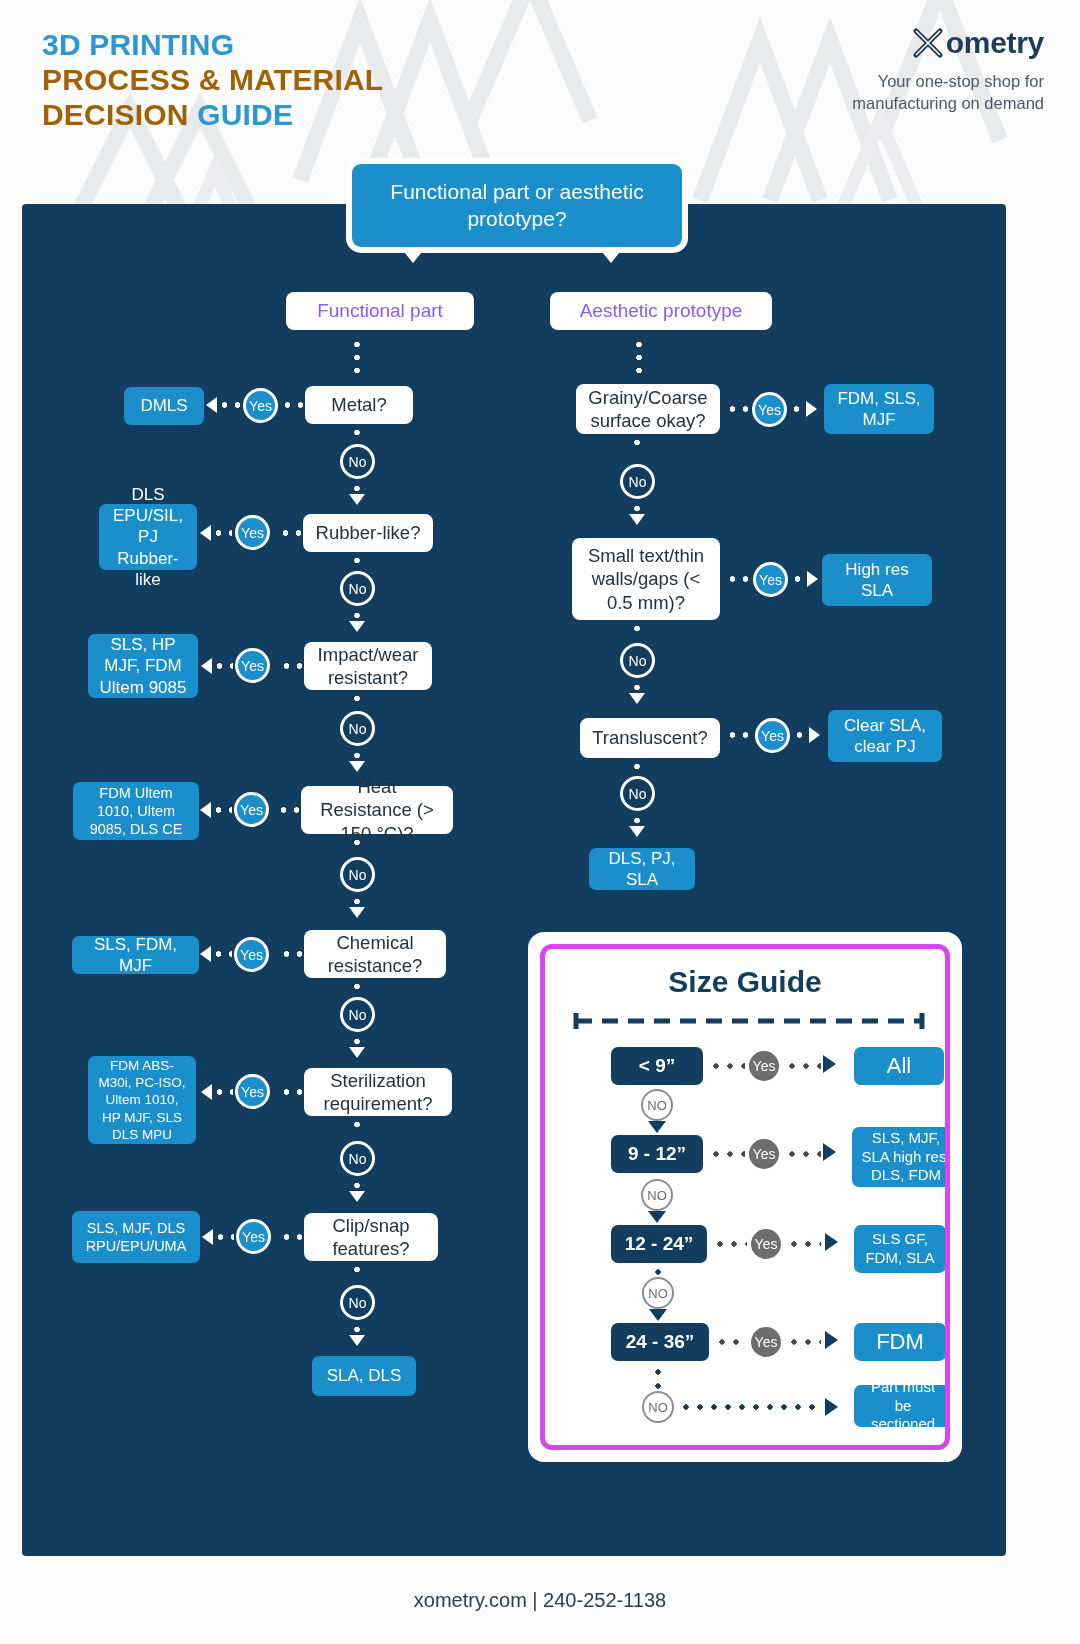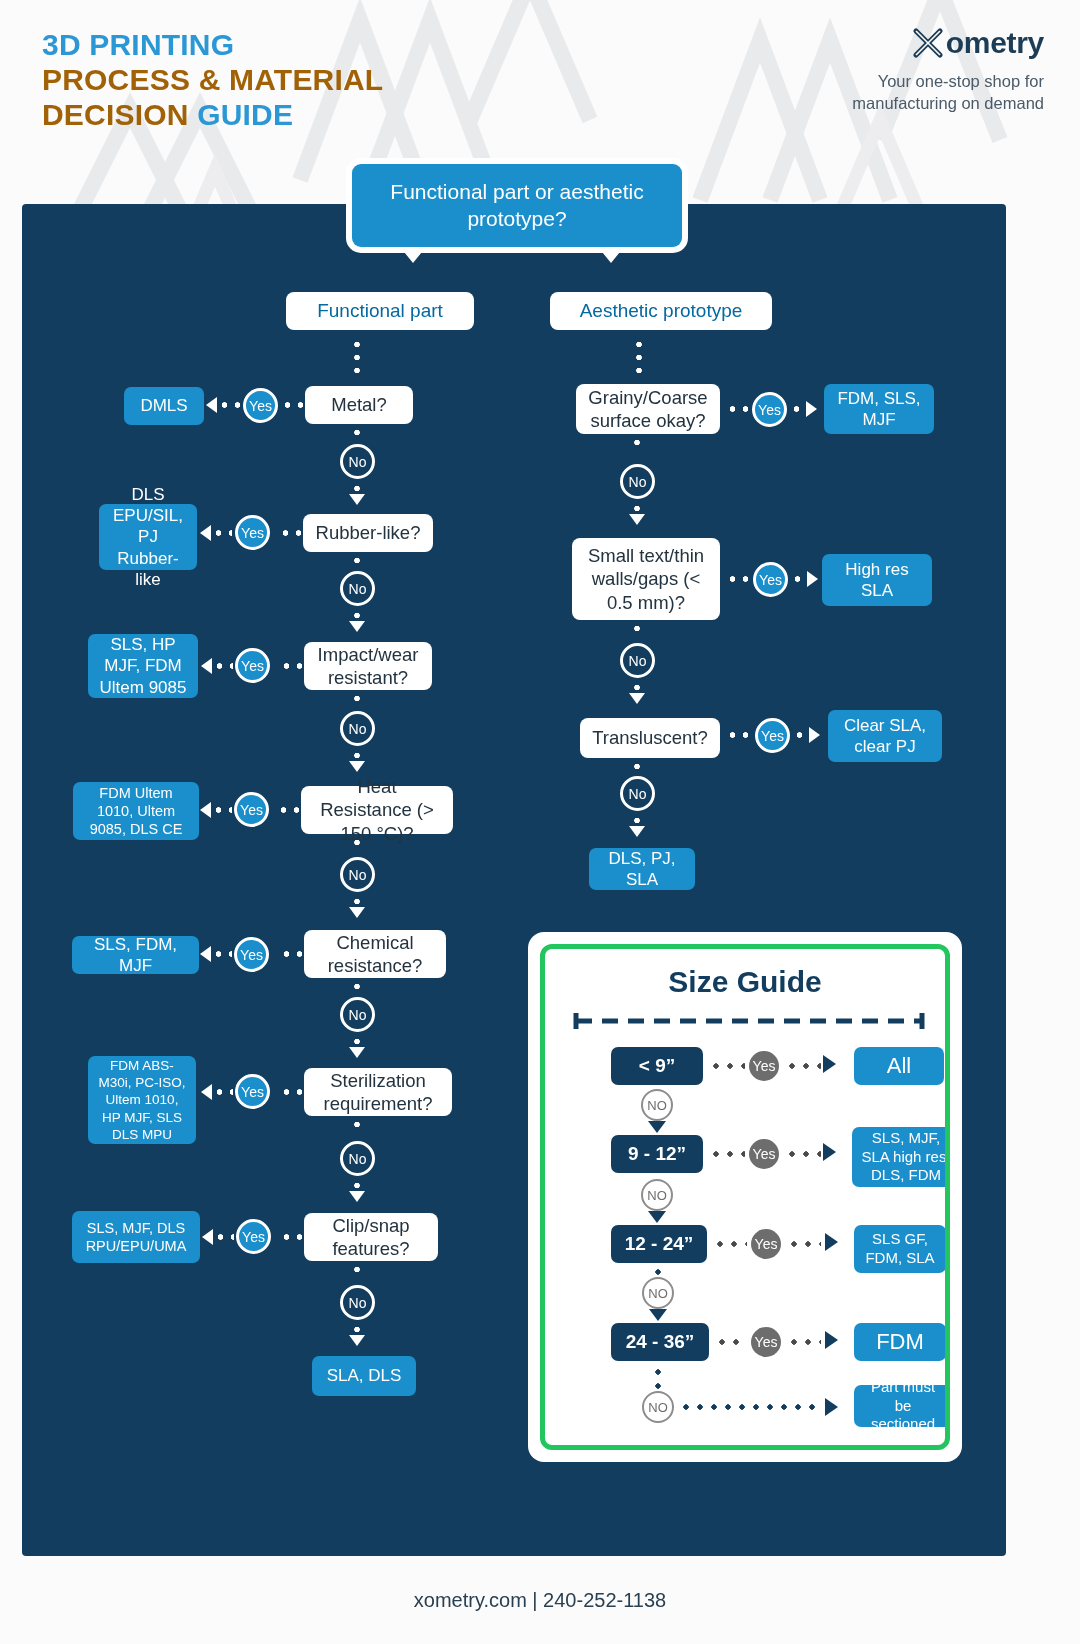--- a/index.html
+++ b/index.html
@@ -49,21 +49,21 @@
   .tick.l { left: 48px; }
   .tick.r { left: 246px; }
 
   
   .node { position: absolute; display: flex; align-items: center; justify-content: center; text-align: center; }
   .qbox {
     background: #ffffff; color: #23333f; border-radius: 8px;
     font-size: 18.5px; line-height: 1.26; padding: 7px 12px;
   }
   .headbox {
-    background: #ffffff; color: #0369a1; border-radius: 8px;
+    background: #ffffff; color: #8b5cf6; border-radius: 8px;
     font-size: 19px; padding: 8px 24px;
   }
   .rbox {
     background: #1a8fcc; color: #ffffff; border-radius: 7px;
     font-size: 17px; line-height: 1.24; padding: 6px 9px;
   }
   .rbox.sm { font-size: 14.5px; line-height: 1.26; }
   .rbox.xs { font-size: 13.5px; line-height: 1.28; }
 
   
@@ -100,21 +100,21 @@
 
   
   .sg-outer {
     position: absolute; left: 528px; top: 932px;
     width: 434px; height: 530px;
     background: #ffffff; border-radius: 16px;
     padding: 12px;
   }
   .sg-inner {
     width: 100%; height: 100%;
-    background: #ffffff; border: 5px solid #22c55e; border-radius: 12px;
+    background: #ffffff; border: 5px solid #d946ef; border-radius: 12px;
     position: relative; overflow: hidden; padding-left: 15px;
   }
   .sg-title {
     position: absolute; top: 16px; left: 0; width: 100%;
     text-align: center; font-size: 30px; font-weight: 700; color: #123d5e;
   }
   .sg-rule { position: absolute; top: 64px; left: 28px; width: 352px; height: 16px; }
 
   .sg-size {
     position: absolute; background: #123d5e; color: #ffffff;

